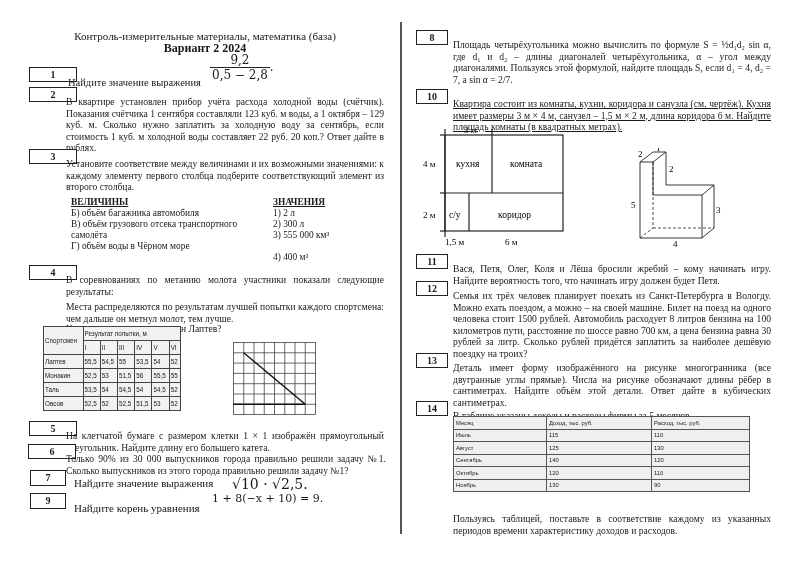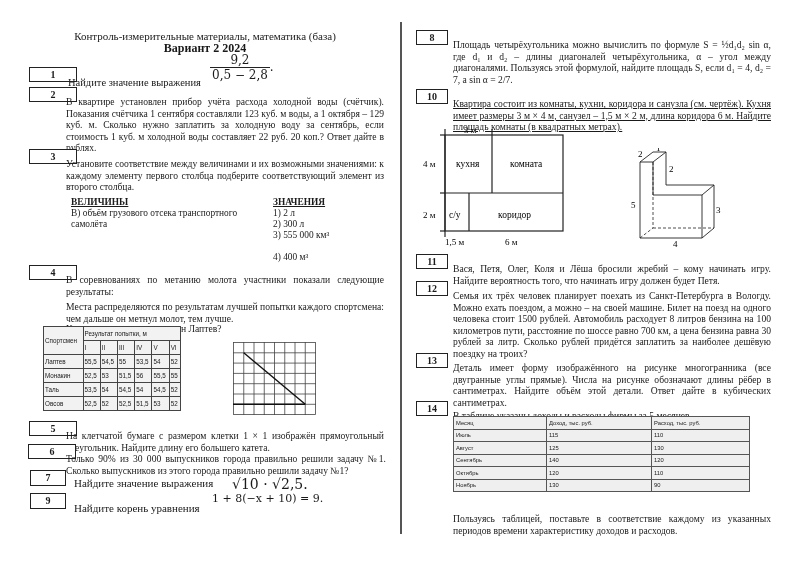--- a/index.html
+++ b/index.html
@@ -37,21 +37,23 @@
   <span class="frac"><span class="n">9,2</span><span class="d">0,5 − 2,8</span></span><span>.</span>
 </div>
 
 <div class="num" style="left:29px;top:87px;">2</div>
 <div class="txt" style="left:66px;top:86px;width:318px;">В квартире установлен прибор учёта расхода холодной воды (счётчик). Показания счётчика 1 сентября составляли 123 куб. м воды, а 1 октября – 129 куб. м. Сколько нужно заплатить за холодную воду за сентябрь, если стоимость 1 куб. м холодной воды составляет 22 руб. 20 коп.? Ответ дайте в рублях.</div>
 
 <div class="num" style="left:29px;top:149px;">3</div>
 <div class="txt" style="left:66px;top:148px;width:318px;">Установите соответствие между величинами и их возможными значениями: к каждому элементу первого столбца подберите соответствующий элемент из второго столбца.</div>
 <div class="abs cols3" style="left:71px;top:197px;width:190px;">
   <div class="u">ВЕЛИЧИНЫ</div>
+  <div>Б) объём багажника автомобиля</div>
   <div>В) объём грузового отсека транспортного самолёта</div>
+  <div>Г) объём воды в Чёрном море</div>
 </div>
 <div class="abs cols3" style="left:273px;top:197px;width:110px;">
   <div class="u">ЗНАЧЕНИЯ</div>
   <div>1) 2 л</div>
   <div>2) 300 л</div>
   <div>3) 555 000 км³</div>
   <div style="height:11px"></div>
   <div>4) 400 м³</div>
 </div>
 

